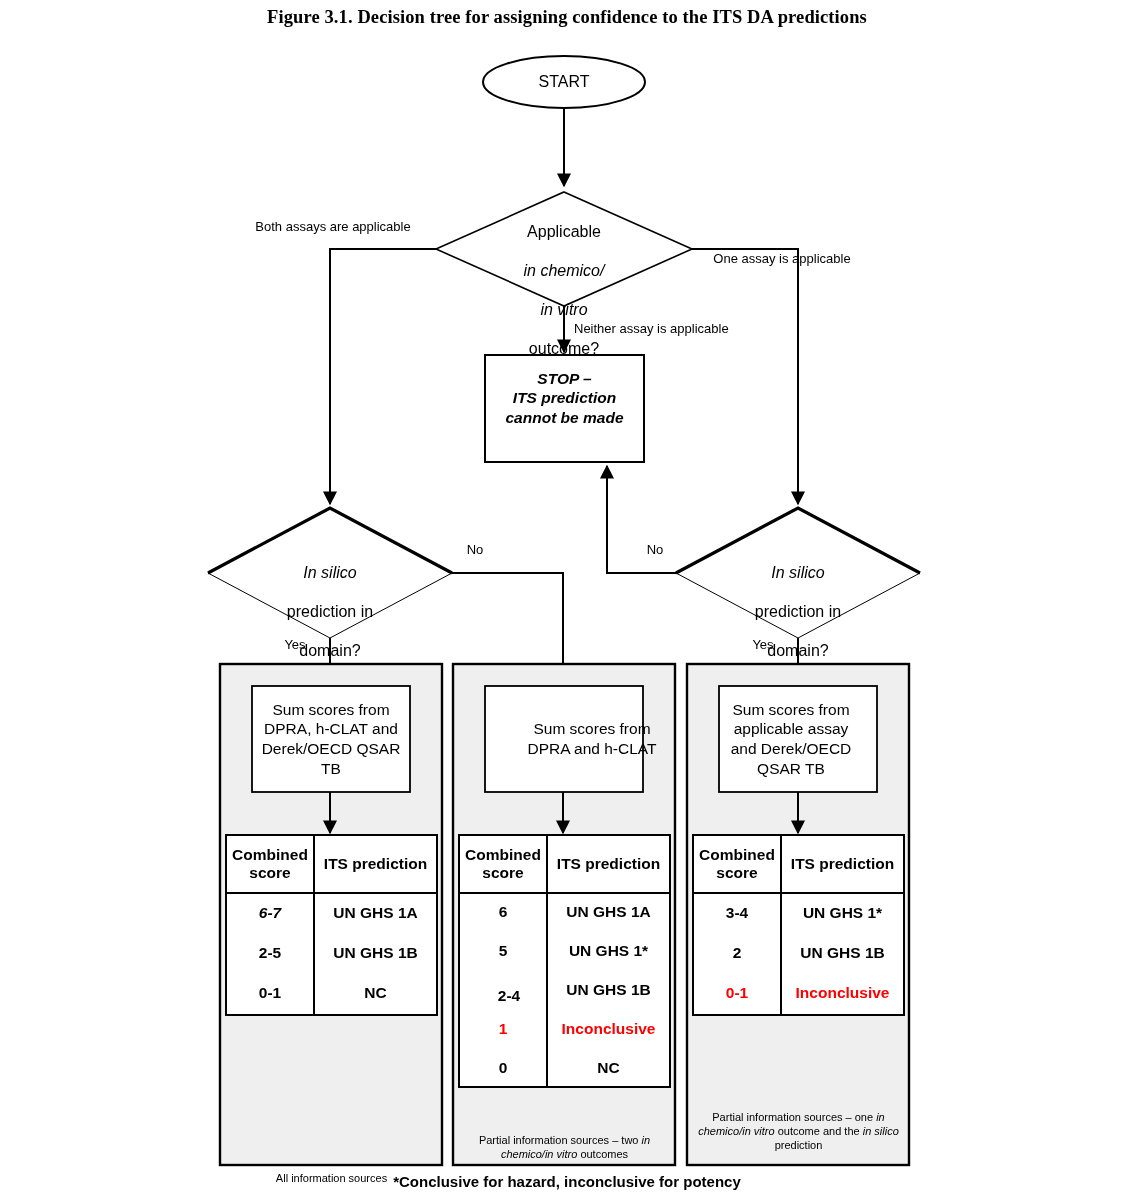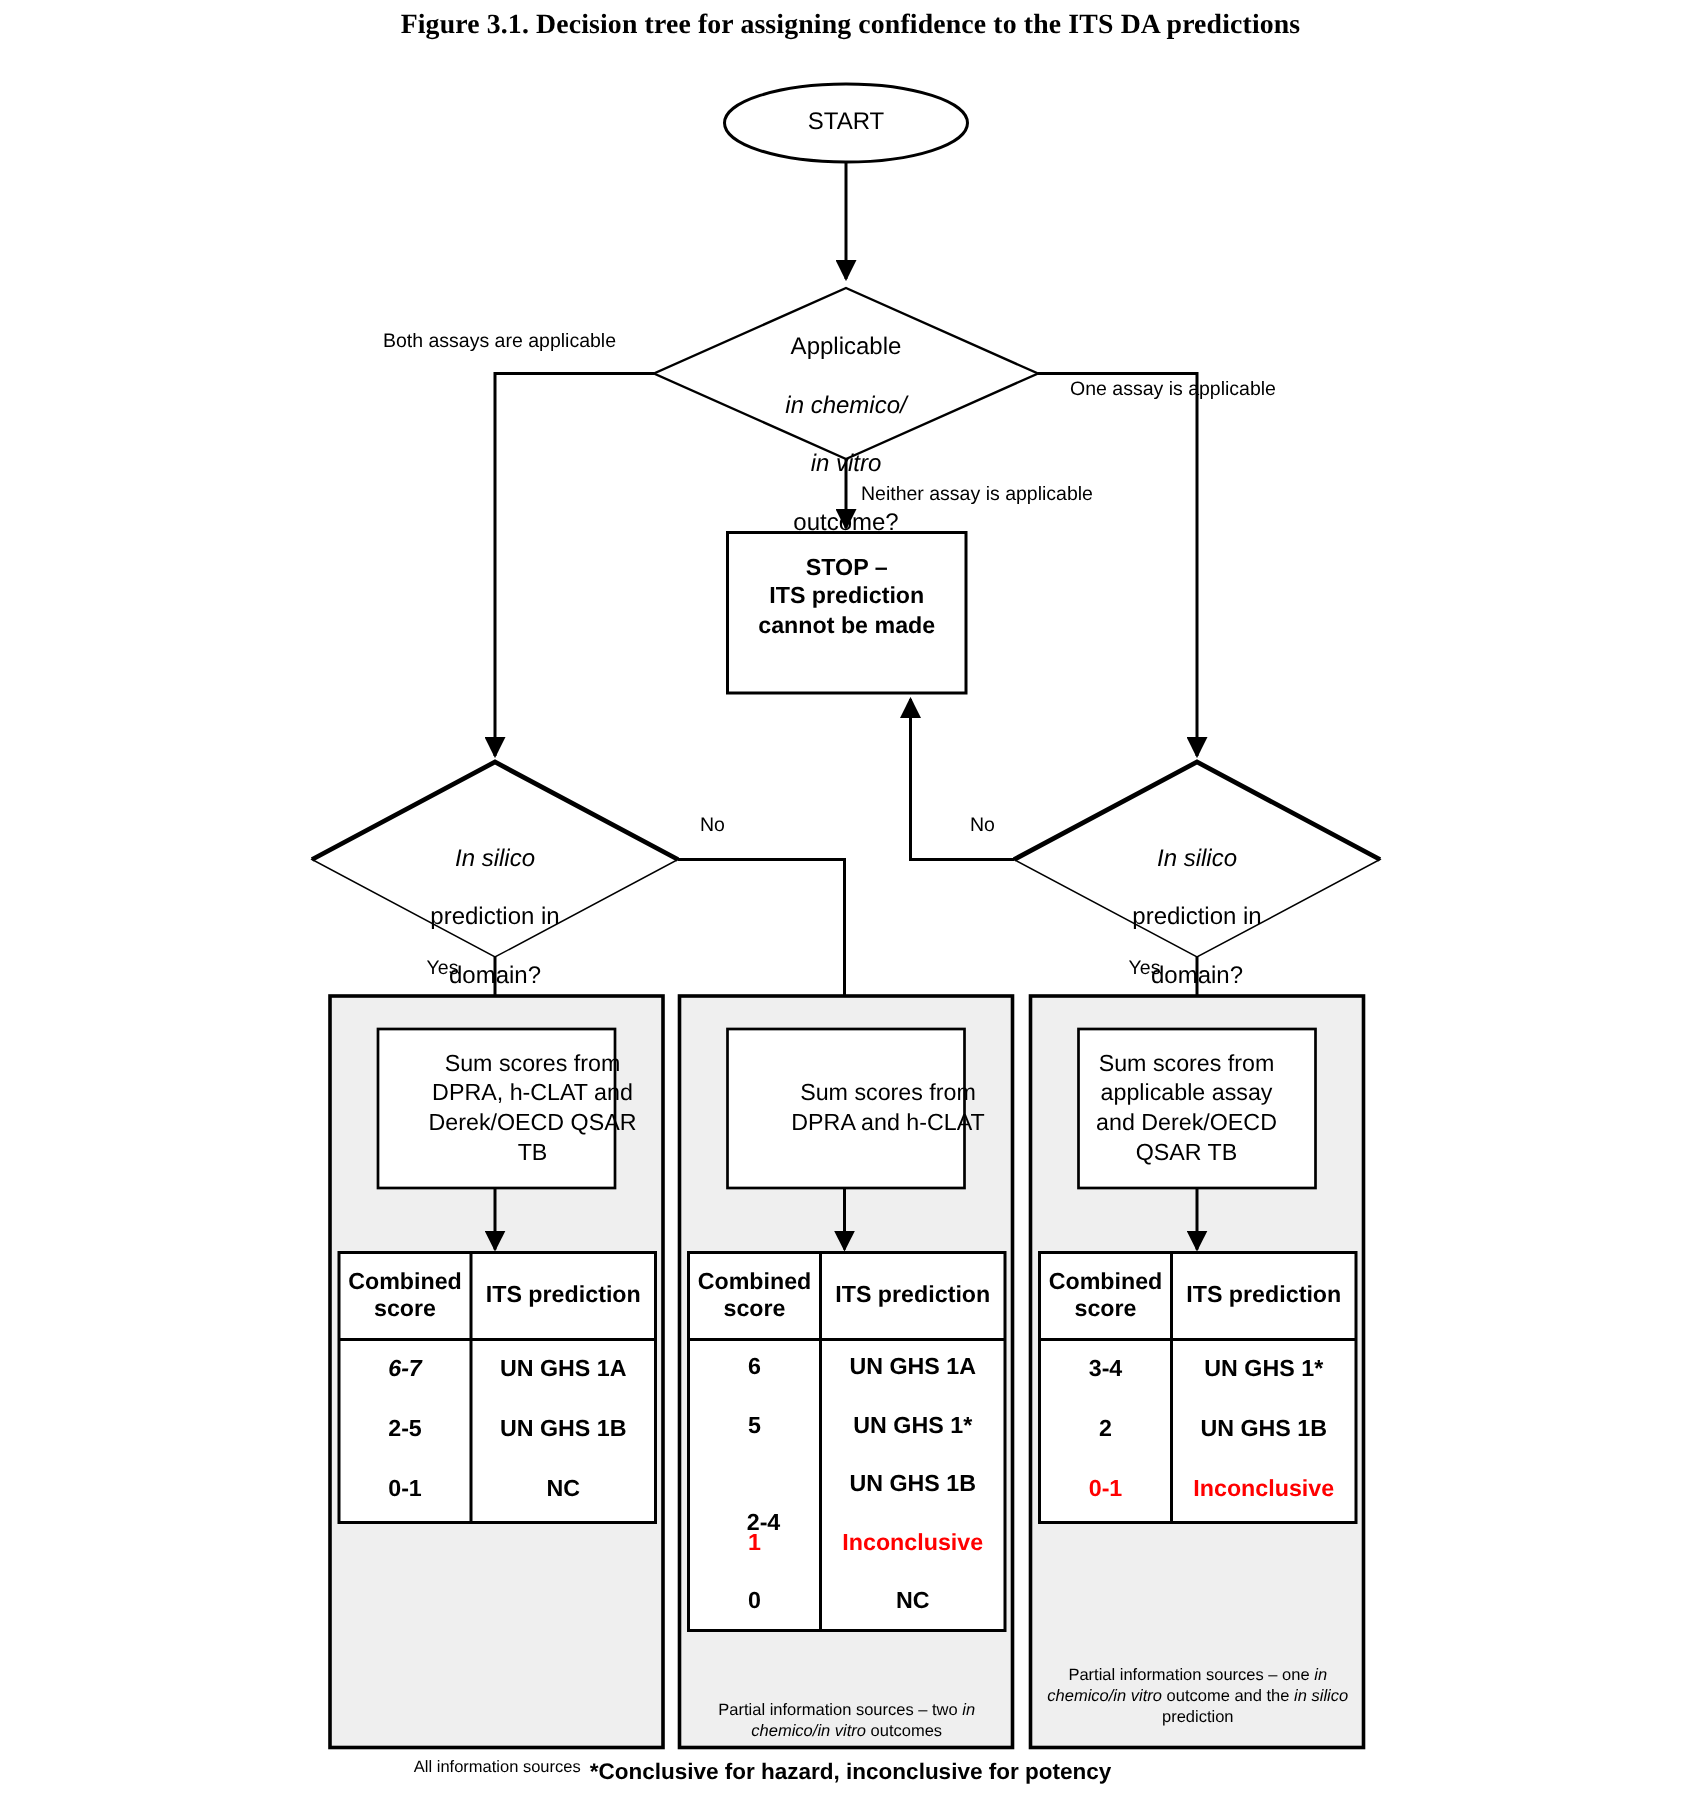--- a/index.html
+++ b/index.html
@@ -155,21 +155,21 @@
   <span>Applicable</span><br>
   <i>in chemico/</i><br>
   <i>in vitro</i><br>
   <span>outcome?</span>
 </div>
 
 <div class="tx edge-label" style="left:228px; top:219px; width:210px; text-align:center;">Both assays are applicable</div>
 <div class="tx edge-label" style="left:692px; top:219px; width:180px; margin-top:32px;">One assay is applicable</div>
 <div class="tx edge-label" style="left:574px; top:321px; width:220px; text-align:left;">Neither assay is applicable</div>
 
-<div class="proc-text bold" style="left:485px; top:355px; width:159px; height:86px;">
+<div class="proc-text bold" style="left:485px; top:355px; width:159px; height:86px;font-style:italic;">
   <div>
     <span>STOP –</span><br>
     <span>ITS prediction</span><br>
     <span>cannot be made</span>
   </div>
 </div>
 
 <div class="tx node-label" style="left:245px; top:543px; width:170px;">
   <i>In silico</i><br>
   <span>prediction in</span><br>
@@ -180,21 +180,21 @@
   <i>In silico</i><br>
   <span>prediction in</span><br>
   <span>domain?</span>
 </div>
 
 <div class="tx edge-label" style="left:270px; top:637px; width:50px;">Yes</div>
 <div class="tx edge-label" style="left:452px; top:542px; width:46px;">No</div>
 <div class="tx edge-label" style="left:632px; top:542px; width:46px;">No</div>
 <div class="tx edge-label" style="left:738px; top:637px; width:50px;">Yes</div>
 
-<div class="proc-text" style="left:252px; top:686px; width:158px; height:106px;margin-left:24px;">Sum scores from
+<div class="proc-text" style="left:252px; top:686px; width:158px; height:106px;">Sum scores from
 DPRA, h-CLAT and
 Derek/OECD
 QSAR TB</div>
 
 <div class="cell" style="left:226px; top:835px; width:88px; height:58px;">Combined
 score</div>
 <div class="cell" style="left:314px; top:835px; width:123px; height:58px;">ITS prediction</div>
 
 <div class="cell" style="left:226px; top:893px; width:88px; height:40px;font-style:italic;">6-7</div>
 <div class="cell" style="left:314px; top:893px; width:123px; height:40px;">UN GHS 1A</div>
@@ -213,21 +213,21 @@
 <div class="cell" style="left:459px; top:835px; width:88px; height:58px;">Combined
 score</div>
 <div class="cell" style="left:547px; top:835px; width:123px; height:58px;">ITS prediction</div>
 
 <div class="cell" style="left:459px; top:893px; width:88px; height:39px;">6</div>
 <div class="cell" style="left:547px; top:893px; width:123px; height:39px;">UN GHS 1A</div>
 
 <div class="cell" style="left:459px; top:932px; width:88px; height:39px;">5</div>
 <div class="cell" style="left:547px; top:932px; width:123px; height:39px;">UN GHS 1*</div>
 
-<div class="cell" style="left:459px; top:997px; width:100px; height:39px;">2-4</div>
+<div class="cell" style="left:459px; top:977px; width:100px; height:39px;">2-4</div>
 <div class="cell" style="left:547px; top:971px; width:123px; height:39px;">UN GHS 1B</div>
 
 <div class="cell red" style="left:459px; top:1010px; width:88px; height:39px;">1</div>
 <div class="cell red" style="left:547px; top:1010px; width:123px; height:39px;">Inconclusive</div>
 
 <div class="cell" style="left:459px; top:1049px; width:88px; height:38px;">0</div>
 <div class="cell" style="left:547px; top:1049px; width:123px; height:38px;">NC</div>
 
 <div class="tx panel-caption" style="left:459px; top:1095px; width:211px;">Partial information sources – two <i>in chemico/in vitro</i> outcomes</div>
 

